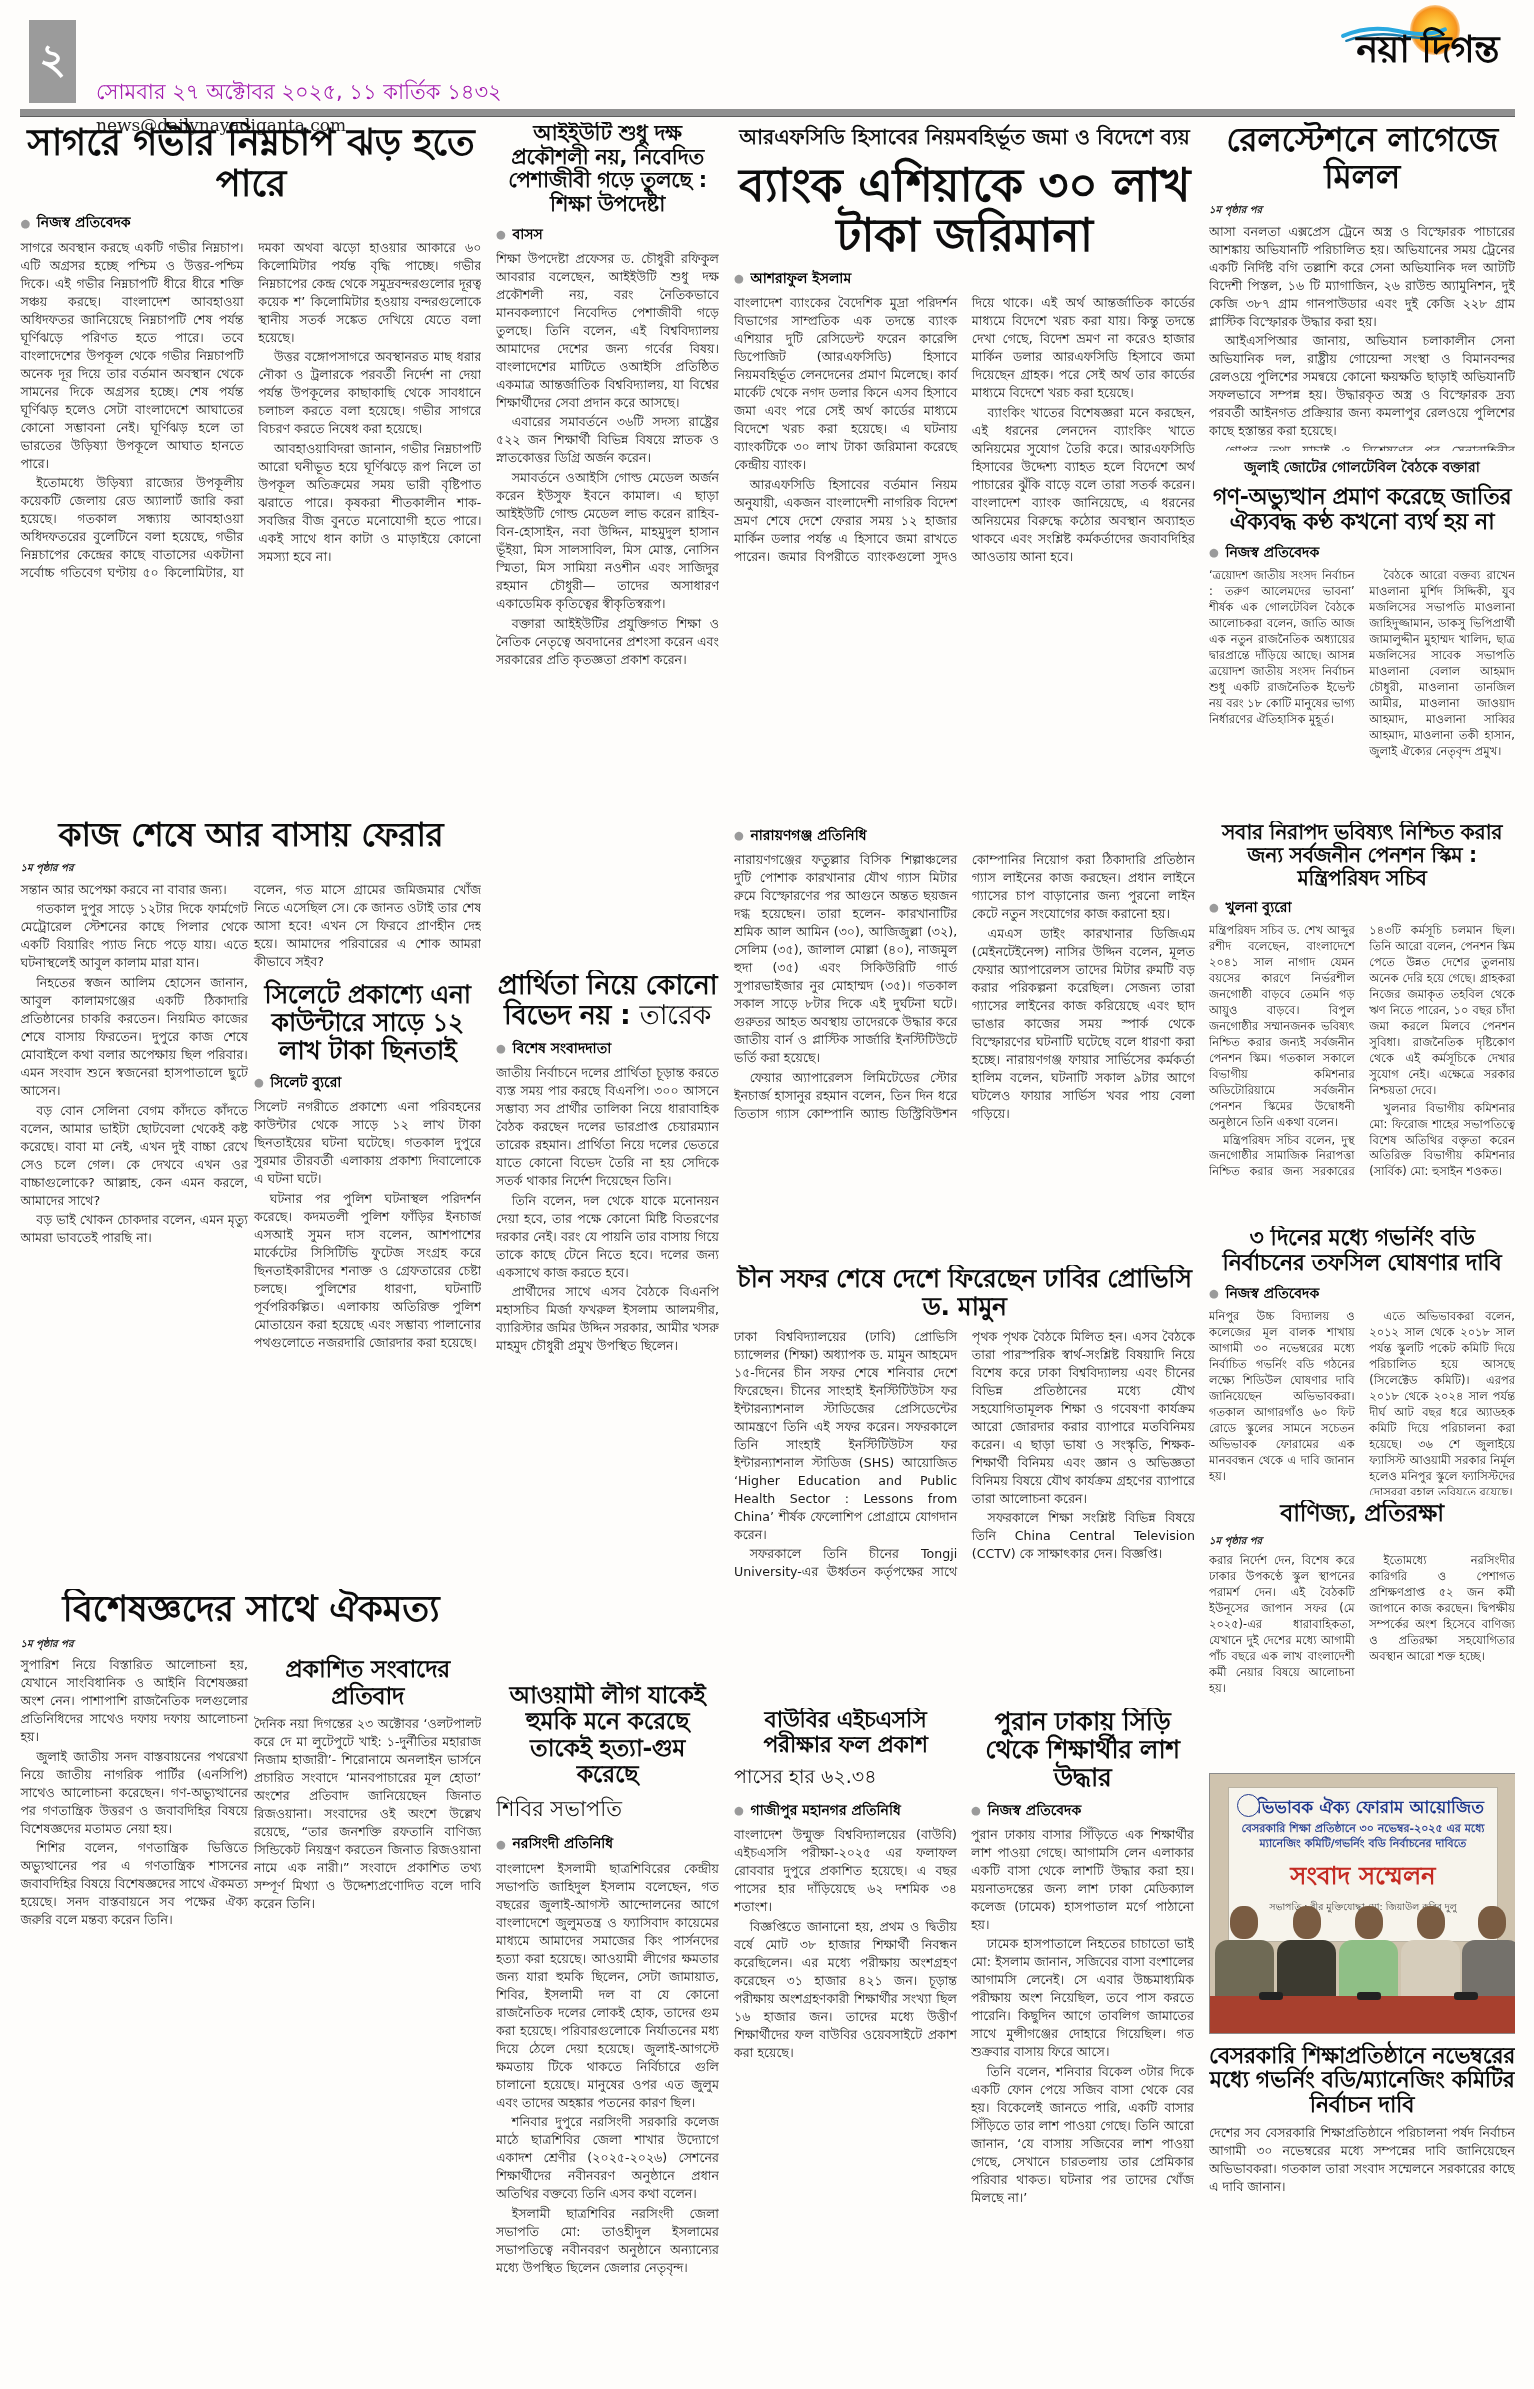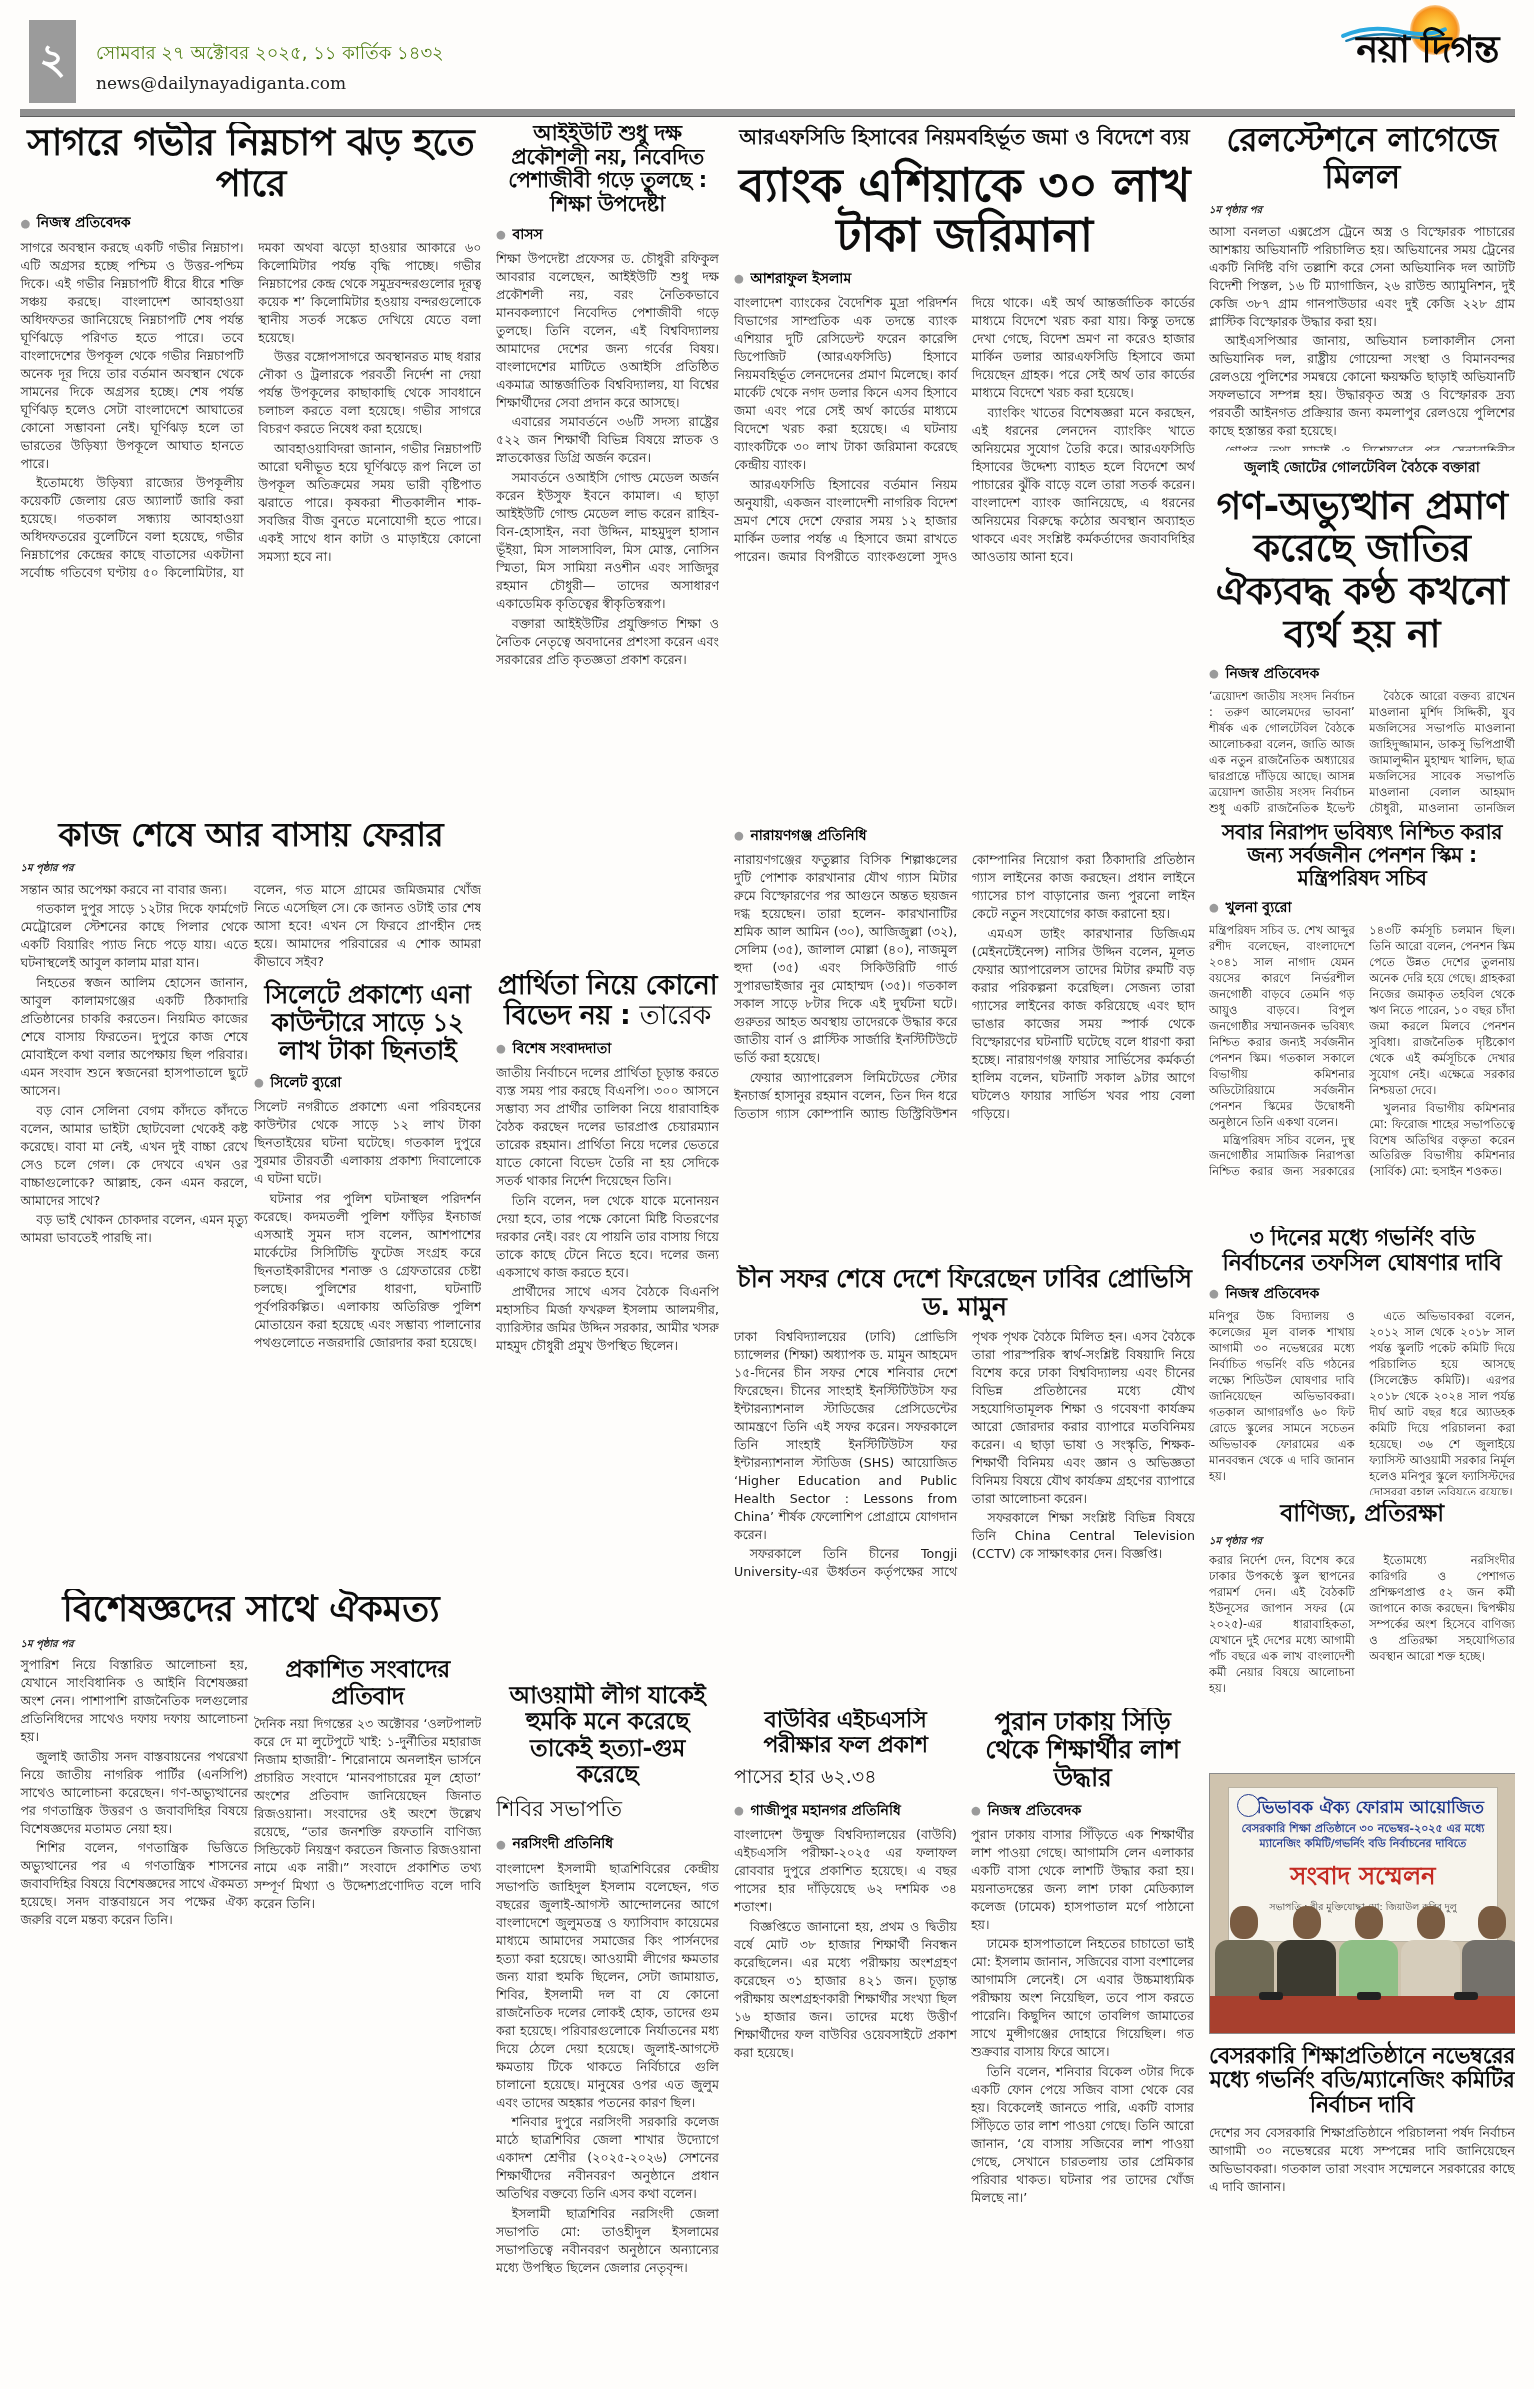--- a/index.html
+++ b/index.html
@@ -6,38 +6,38 @@
   #page{
     position:relative;width:1535px;height:2389px;margin:0 auto;
     background:#fefdfb;color:#171717;
     font-family:"DejaVu Sans","Liberation Sans",sans-serif;
     overflow:hidden;
   }
   
   .pagenum-box{position:absolute;left:29px;top:19.5px;width:47px;height:83px;background:#9b9b9b;
     display:flex;align-items:center;justify-content:center;color:#fff;font-size:41px;font-weight:bold;}
   .dateline{position:absolute;left:96px;top:37px;line-height:1.75;}
-  .dateline .dl1{font-size:18px;color:#4d7c0f;}
+  .dateline .dl1{font-size:21px;color:#a21caf;margin-top:37px;}
   .dateline .dl2{font-size:17px;color:#222;font-family:"DejaVu Serif","Liberation Serif",serif;}
   .logo{position:absolute;right:18px;top:4.9px;width:179px;height:78px;}
   .logo .sun{position:absolute;left:72px;top:0px;width:50px;height:50px;border-radius:50%;
     background:radial-gradient(circle,#ffe45e 0%,#fbae28 45%,#f7941d 62%,rgba(247,148,29,0) 78%);}
   .logo .wave{position:absolute;left:3.3px;top:18px;}
   .logo .logo-text{position:absolute;left:0;bottom:0;width:100%;text-align:center;
     font-size:37px;font-weight:bold;color:#0a0a0a;letter-spacing:-0.8px;}
   .header-rule{position:absolute;left:20.4px;top:109px;width:1495px;height:6.5px;background:#909090;border-bottom:1.6px solid #5c5c5c;}
   
   .art{position:absolute;overflow:hidden;}
   .hl{font-weight:bold;text-align:center;line-height:1.12;margin:0 0 6.5px 0;color:#0d0d0d;letter-spacing:-0.4px;}
   .h56{font-size:46px;line-height:1.08;}
   .h46{font-size:37px;}
   .h44{font-size:36px;}
   .h40{font-size:33px;}
   .h38{font-size:31px;}
-  .h36{font-size:38px;}
+  .h36{font-size:22px;}
   .h34{font-size:27px;}
   .h32{font-size:25px;}
   .h30{font-size:23.6px;}
   .h28{font-size:22px;}
   .h27{font-size:21px;}
   .h26{font-size:20.4px;}
   .kicker{font-weight:bold;text-align:center;font-size:20.4px;margin:0 0 4.9px 0;color:#111;}
   .kicker.small{font-size:14px;}
   .subhead{font-weight:normal;text-align:left;font-size:21px;margin:-1.6px 0 4.9px 0;color:#111;}
   .byline{display:flex;align-items:center;gap:6.5px;font-weight:bold;font-size:14px;margin:4.9px 0 3.3px 0;color:#000;}

